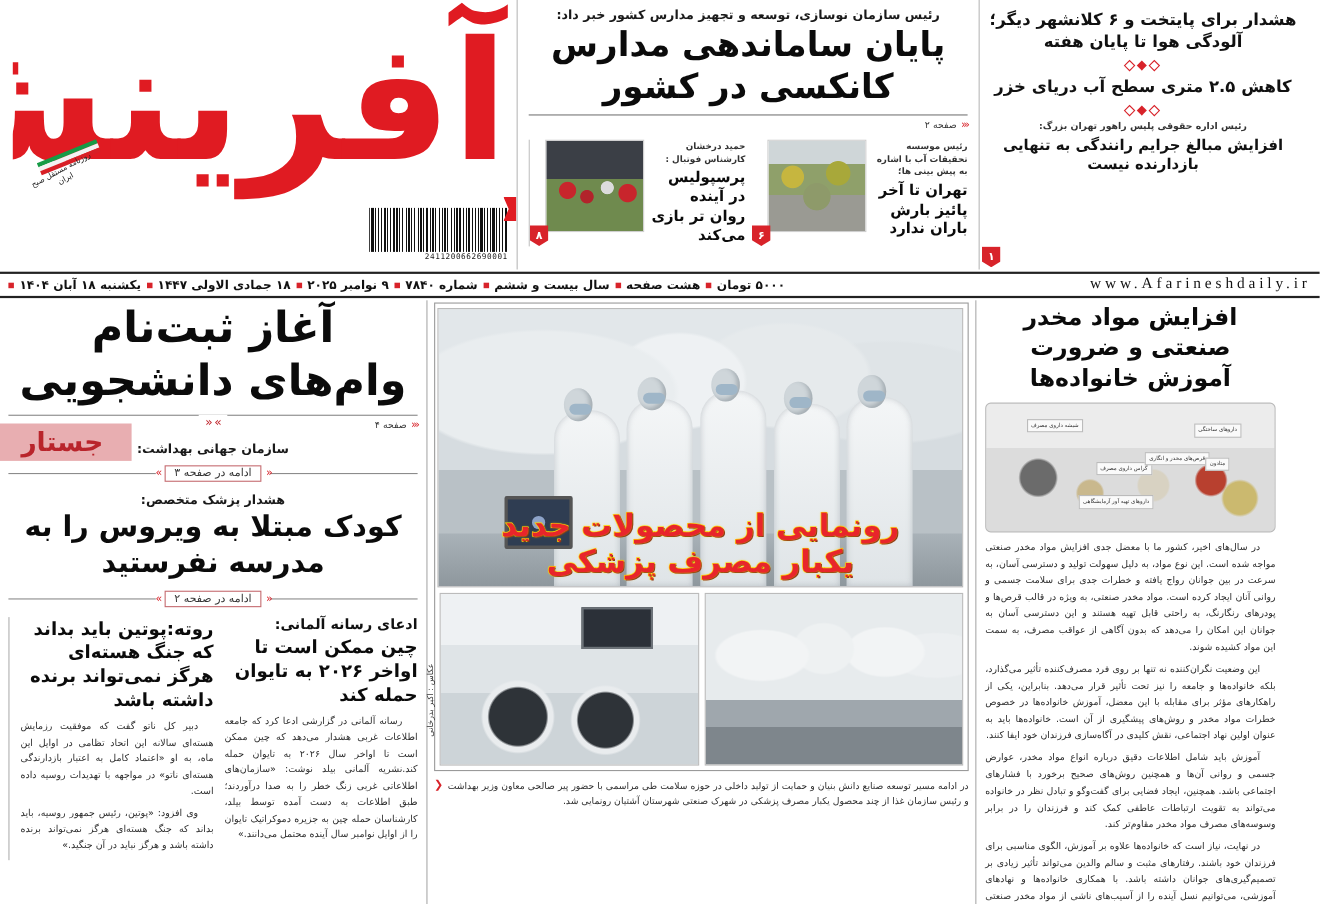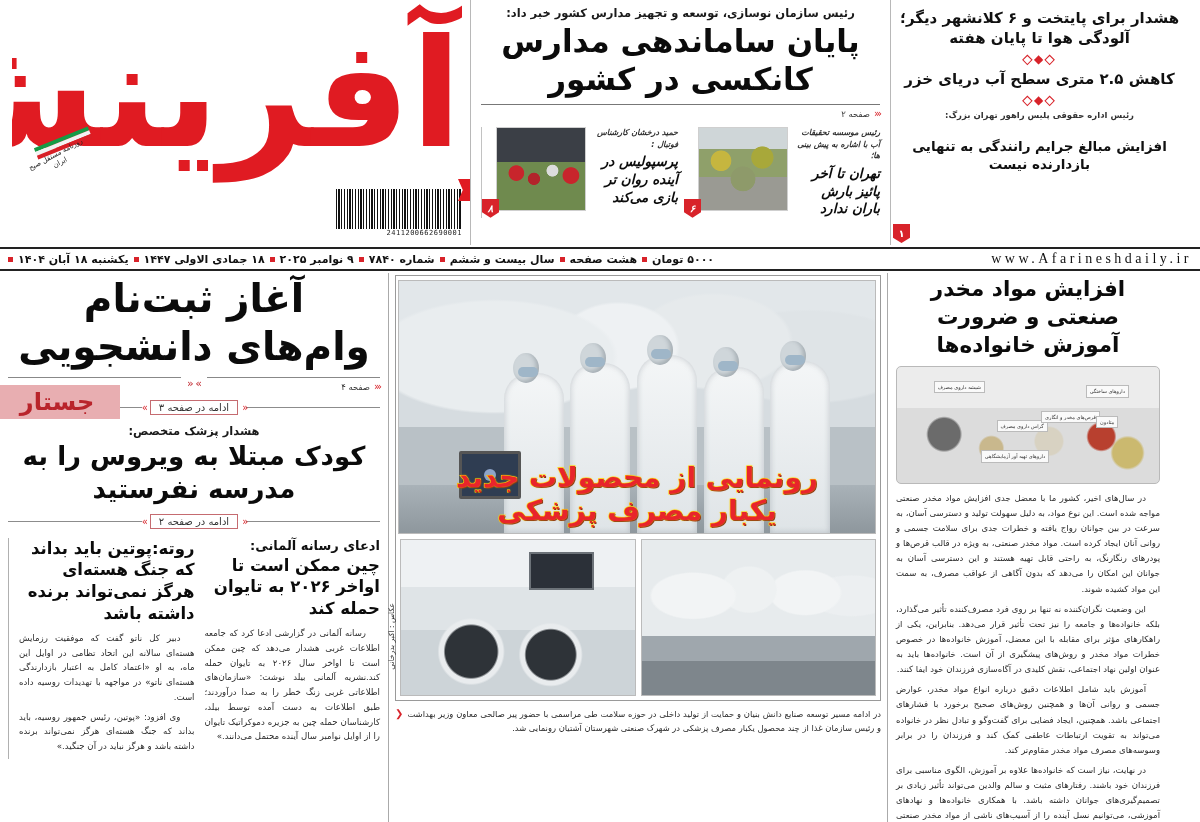--- a/index.html
+++ b/index.html
@@ -146,21 +146,20 @@
   }
   .teaser {
     flex: 1 1 0;
     position: relative;
     display: flex;
     flex-direction: row-reverse;
     gap: 5px;
     padding-left: 14px;
     border-left: 1px solid #c2c2c2;
     box-sizing: border-box;
-    font-style: italic;
   }
   .teaser:last-child { border-left: none; }
   .teaser-txt { flex: 1 1 auto; text-align: right; }
   .teaser-kicker {
     font-size: 8px; line-height: 1.45; color:#333; font-weight:600;
   }
   .teaser-head {
     font-size: 13.5px; font-weight: bold; line-height: 1.3;
     color:#0b0b0b; margin-top: 3px; letter-spacing:-.4px;
   }
@@ -213,21 +212,21 @@
     font-weight: bold;
     line-height: 1.34;
     color:#111;
     letter-spacing:-.4px;
   }
   .brief-item.small {
     font-size: 13.5px;
   }
   .brief-kicker {
     font-size: 8.5px; font-weight:600; color:#333;
-    line-height:1.4; margin-bottom:15px;
+    line-height:1.4; margin-bottom:1px;
   }
   .diamonds {
     margin: 5px 0 4px;
     font-size: 12px;
     letter-spacing: 2px;
     color: #d8232a;
     line-height: 1;
   }
   .diamonds span.hollow { color:#fff; -webkit-text-stroke:1px #d8232a; }
   .brief-badge {
@@ -614,20 +613,21 @@
 
     <div class="col-right">
       <div class="mega-head">آغاز ثبت‌نام وام‌های دانشجویی</div>
       <div class="watermark">جستار</div>
       <div class="pagelink-row">
         <span class="chev">‹‹‹</span>
         <span>صفحه ۴</span>
         <span class="mid-orn">» «</span>
       </div>
 
+      <div class="sec-kicker">سازمان جهانی بهداشت:</div>
       <div class="cont-rule">
         <span class="chev">«</span>
         <span class="cont-chip">ادامه در صفحه ۳</span>
         <span class="chev">»</span>
       </div>
 
       <div class="sec-kicker">هشدار پزشک متخصص:</div>
       <div class="sec-head">کودک مبتلا به ویروس را به مدرسه نفرستید</div>
       <div class="cont-rule">
         <span class="chev">«</span>

